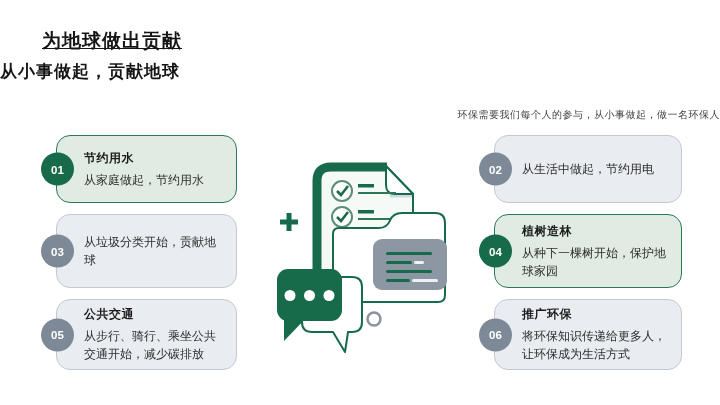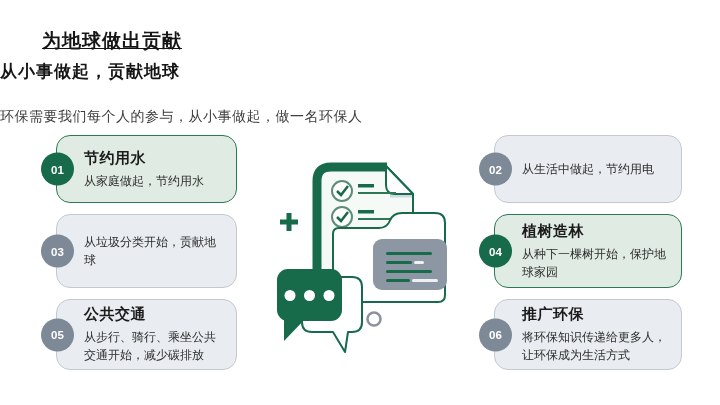--- a/index.html
+++ b/index.html
@@ -1,41 +1,41 @@
 <!DOCTYPE html>
 <html><head>
 <meta charset="utf-8">
 <style>
   html,body{margin:0;padding:0;background:#ffffff;}
   body{width:720px;height:405px;font-family:"Liberation Sans","DejaVu Sans",sans-serif;}
   .slide{position:relative;width:720px;height:405px;background:#ffffff;overflow:hidden;}
 
   .page-title{position:absolute;left:42px;top:28px;font-size:19px;font-weight:bold;color:#151515;letter-spacing:1px;text-decoration:underline;}
   .section-title{position:absolute;left:0;right:0;top:60px;text-align:left;font-size:17px;font-weight:bold;color:#151515;letter-spacing:1px;}
-  .tagline{position:absolute;left:0;right:0;top:108px;text-align:left;font-size:14px;color:#3d3d3d;letter-spacing:0.5px;}
+  .tagline{position:absolute;left:0;right:0;top:108px;text-align:right;font-size:10px;color:#3d3d3d;letter-spacing:0.5px;}
 
   .col{position:absolute;top:135px;}
   .col-left{left:56px;width:181px;}
   .col-right{left:494px;width:188px;}
 
   .card{position:relative;border-radius:14px;box-sizing:border-box;
         display:flex;flex-direction:column;justify-content:center;
         padding:8px 14px 8px 27px;margin-bottom:11px;}
   .card.green{background:#e0ebe3;border:1.5px solid #2b7a55;}
   .card.gray{background:#e9ecf0;border:1px solid #c3c9d1;}
   .h68{height:68px}.h74{height:74px}.h71{height:71px}
 
   .badge{position:absolute;left:-16px;top:50%;transform:translateY(-50%);
          width:33px;height:33px;border-radius:50%;
          display:flex;align-items:center;justify-content:center;
          font-size:11.5px;font-weight:bold;color:#ffffff;}
   .badge.green{background:#176a4a;text-align:center;}
   .badge.gray{background:#7d8997;}
 
-  .card-title{font-size:15px;font-weight:bold;color:#1b1b1b;margin-bottom:4px;letter-spacing:0.5px;}
+  .card-title{font-size:12px;font-weight:bold;color:#1b1b1b;margin-bottom:4px;letter-spacing:0.5px;}
   .card-desc{font-size:12px;color:#2d2d2d;line-height:1.5;}
 
   .illustration{position:absolute;left:256px;top:138px;width:214px;height:218px;}
 </style>
 </head>
 <body>
 
 <div class="slide">
 
   <div class="page-title">为地球做出贡献</div>

